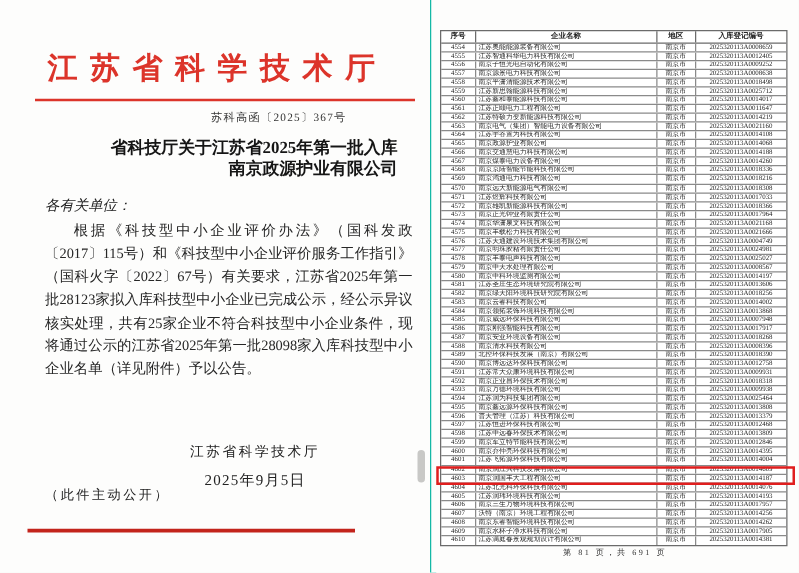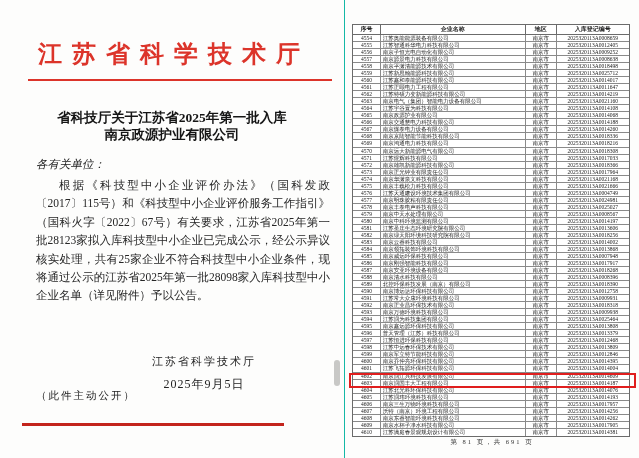--- a/index.html
+++ b/index.html
@@ -17,21 +17,21 @@
     position:absolute;top:38px;left:0;right:6px;text-align:center;
     color:#dc342a;font-weight:bold;font-size:24px;letter-spacing:10px;padding-left:10px;
     white-space:nowrap;
   }
   .red-rule{position:absolute;top:79px;left:28px;width:304px;height:2px;background:#dc342a;}
   .doc-number{
     position:absolute;top:88px;left:120px;width:206px;text-align:center;
     font-size:9px;color:#333;letter-spacing:1px;
   }
   .doc-title{
-    position:absolute;top:109px;left:26px;right:26px;text-align:center;
+    position:absolute;top:109px;left:26px;right:26px;text-align:right;
     font-weight:bold;font-size:13.5px;line-height:17px;color:#151515;
   }
   .salutation{position:absolute;top:157px;left:36px;font-size:11.5px;color:#222;font-style:italic;}
   .doc-body{
     position:absolute;top:176px;left:36px;width:294px;
     font-size:11.5px;line-height:18.4px;color:#262626;
     text-align:justify;text-indent:2em;margin:0;
   }
   .attachment-line{
     position:absolute;top:299px;left:36px;width:294px;
@@ -72,20 +72,21 @@
     position:absolute;left:349px;top:373px;width:287px;height:15px;
     border:2px solid #e01e1e;box-sizing:border-box;background:transparent;
   }
 </style>
 </head>
 <body>
 
 <div class="page" id="left-page">
   <div class="agency-header">江苏省科学技术厅</div>
   <div class="red-rule"></div>
+  <div class="doc-number">苏科高函〔2025〕367号</div>
   <div class="doc-title">
     <div>省科技厅关于江苏省2025年第一批入库</div>
     <div>南京政源护业有限公司</div>
   </div>
   <div class="salutation">各有关单位：</div>
   <p class="doc-body">根据《科技型中小企业评价办法》（国科发政〔2017〕115号）和《科技型中小企业评价服务工作指引》（国科火字〔2022〕67号）有关要求，江苏省2025年第一批28123家拟入库科技型中小企业已完成公示，经公示异议核实处理，共有25家企业不符合科技型中小企业条件，现将通过公示的江苏省2025年第一批28098家入库科技型中小企业名单（详见附件）予以公告。</p>
   <div class="sign-block">
     <div class="signer">江苏省科学技术厅</div>
     <div class="sign-date">2025年9月5日</div>
   </div>

